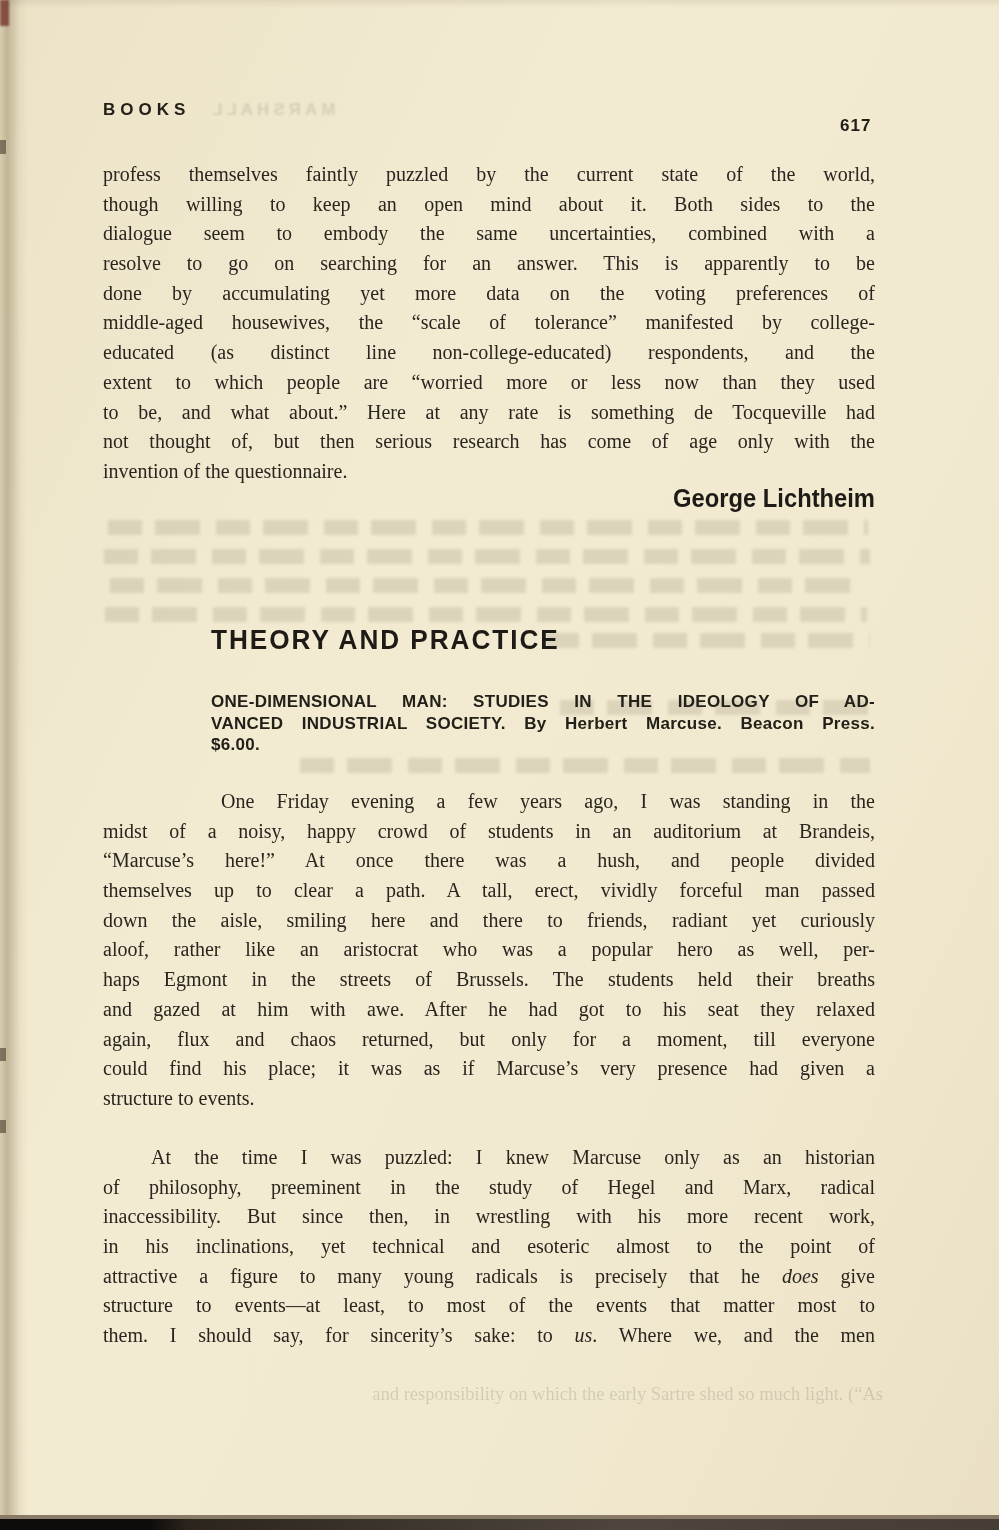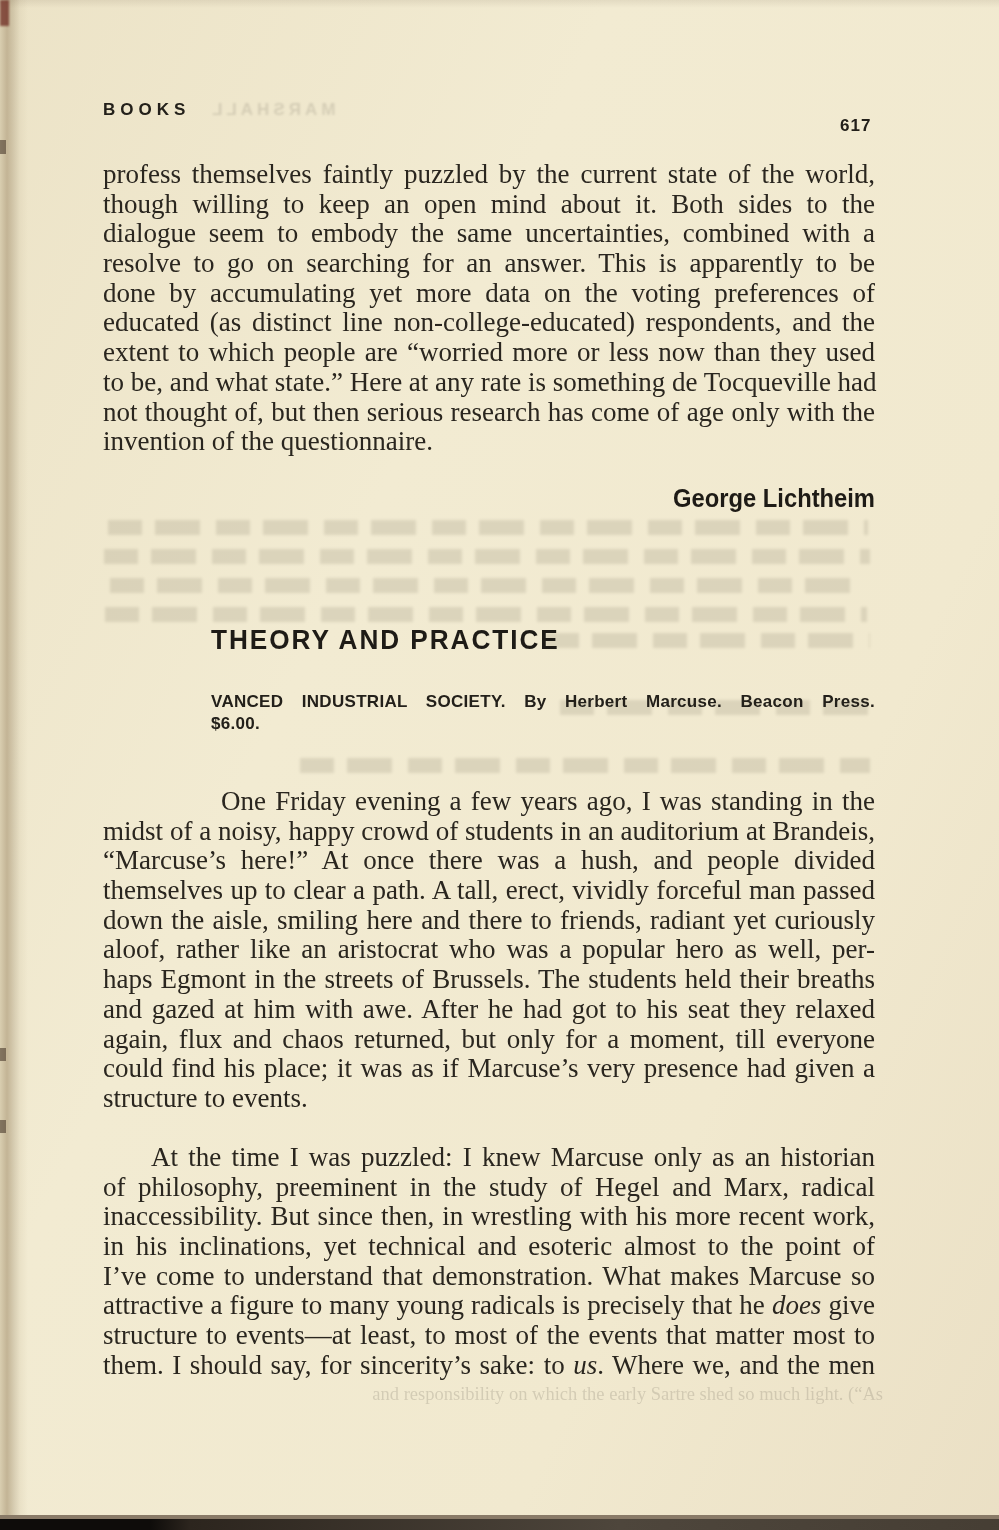--- a/index.html
+++ b/index.html
@@ -32,21 +32,21 @@
   .bleed-mirror{transform:scaleX(-1);filter:blur(1.2px);opacity:.20;
     font-family:"Liberation Sans","DejaVu Sans",sans-serif;font-weight:bold;letter-spacing:4px;font-size:17px;}
   .bleed-faint{filter:blur(.6px);opacity:.22;font-size:18.5px;text-align:right;}
   
   .running-head{position:absolute;top:100px;left:103px;width:772px;height:26px;
     font-family:"Liberation Sans","DejaVu Sans",sans-serif;font-weight:bold;font-size:17px;color:#23201a;}
   .running-head .book-label{position:absolute;left:0;top:0;letter-spacing:5px;}
   .running-head .folio{position:absolute;left:737px;top:16px;letter-spacing:1px;}
   
   .textblock{position:absolute;left:103px;width:772px;}
-  .tl{height:29.7px;line-height:29.7px;font-size:27px;
+  .tl{height:29.7px;line-height:29.7px;font-size:20px;
     text-align:justify;text-align-last:justify;text-justify:inter-word;white-space:nowrap;}
   .tl.noj{text-align-last:left;}
   .tl i{font-style:italic;}
   .byline{position:absolute;left:103px;top:484px;width:772px;height:30px;
     text-align:right;font-family:"Liberation Sans","DejaVu Sans",sans-serif;
     font-weight:bold;font-size:25px;color:#1e1b16;transform:scaleX(.95);transform-origin:100% 50%;}
   .section-title{position:absolute;left:211px;top:625px;width:664px;height:32px;
     font-family:"Liberation Sans","DejaVu Sans",sans-serif;font-weight:bold;font-size:27px;
     letter-spacing:2px;color:#1e1b16;transform:scaleX(.97);transform-origin:0 50%;}
   .citation{position:absolute;left:211px;top:691px;width:664px;
@@ -71,40 +71,42 @@
     <span class="bleed-text bleed-mirror" style="left:105px;top:0;">MARSHALL</span>
     <span class="folio">617</span>
   </div>
 
   <div class="textblock" style="top:160px;">
       <div class="tl"><span>profess themselves faintly puzzled by the current state of the world,</span></div>
       <div class="tl"><span>though willing to keep an open mind about it. Both sides to the</span></div>
       <div class="tl"><span>dialogue seem to embody the same uncertainties, combined with a</span></div>
       <div class="tl"><span>resolve to go on searching for an answer. This is apparently to be</span></div>
       <div class="tl"><span>done by accumulating yet more data on the voting preferences of</span></div>
+      <div class="tl"><span>middle-aged housewives, the “scale of tolerance” manifested by college-</span></div>
       <div class="tl"><span>educated (as distinct line non-college-educated) respondents, and the</span></div>
       <div class="tl"><span>extent to which people are “worried more or less now than they used</span></div>
-      <div class="tl"><span>to be, and what state.” Here at any rate is something de Tocqueville had</span></div>
+      <div class="tl"><span>to be, and what about.” Here at any rate is something de Tocqueville had</span></div>
       <div class="tl"><span>not thought of, but then serious research has come of age only with the</span></div>
       <div class="tl noj"><span>invention of the questionnaire.</span></div>
     </div>
 
   <div class="byline">George Lichtheim</div>
 
   <div class="bleed-stripe" style="left:108px;top:520px;width:760px;"></div>
   <div class="bleed-stripe" style="left:104px;top:549px;width:766px;"></div>
   <div class="bleed-stripe" style="left:110px;top:578px;width:755px;"></div>
   <div class="bleed-stripe" style="left:105px;top:607px;width:762px;"></div>
   <div class="bleed-stripe" style="left:545px;top:633px;width:325px;"></div>
   <div class="bleed-stripe" style="left:560px;top:700px;width:310px;"></div>
   <div class="bleed-stripe" style="left:300px;top:758px;width:570px;"></div>
 
   <div class="section-title">THEORY AND PRACTICE</div>
 
   <div class="citation">
+      <div class="tl"><span>ONE-DIMENSIONAL MAN: STUDIES IN THE IDEOLOGY OF AD-</span></div>
       <div class="tl"><span>VANCED INDUSTRIAL SOCIETY. By Herbert Marcuse. Beacon Press.</span></div>
       <div class="tl noj"><span>$6.00.</span></div>
     </div>
 
   <div class="textblock" style="top:787px;">
       <div class="tl" style="padding-left: 118px;"><span>One Friday evening a few years ago, I was standing in the</span></div>
       <div class="tl"><span>midst of a noisy, happy crowd of students in an auditorium at Brandeis,</span></div>
       <div class="tl"><span>“Marcuse’s here!” At once there was a hush, and people divided</span></div>
       <div class="tl"><span>themselves up to clear a path. A tall, erect, vividly forceful man passed</span></div>
       <div class="tl"><span>down the aisle, smiling here and there to friends, radiant yet curiously</span></div>
@@ -114,21 +116,20 @@
       <div class="tl"><span>again, flux and chaos returned, but only for a moment, till everyone</span></div>
       <div class="tl"><span>could find his place; it was as if Marcuse’s very presence had given a</span></div>
       <div class="tl noj"><span>structure to events.</span></div>
     </div>
 
   <div class="textblock" style="top:1143px;">
       <div class="tl" style="padding-left: 48px;"><span>At the time I was puzzled: I knew Marcuse only as an historian</span></div>
       <div class="tl"><span>of philosophy, preeminent in the study of Hegel and Marx, radical</span></div>
       <div class="tl"><span>inaccessibility. But since then, in wrestling with his more recent work,</span></div>
       <div class="tl"><span>in his inclinations, yet technical and esoteric almost to the point of</span></div>
-      <div class="tl"><span>I’ve come to understand that demonstration. What makes Marcuse so</span></div>
       <div class="tl"><span>attractive a figure to many young radicals is precisely that he </span><i>does</i><span> give</span></div>
       <div class="tl"><span>structure to events—at least, to most of the events that matter most to</span></div>
       <div class="tl"><span>them. I should say, for sincerity’s sake: to </span><i>us</i><span>. Where we, and the men</span></div>
     </div>
 
   <div class="bleed-text bleed-faint" style="left:103px;top:1384px;width:780px;">and responsibility on which the early Sartre shed so much light. (“As</div>
 
   <div class="bottom-strip">
     <div class="rule"></div>
     <div class="dark"></div>

